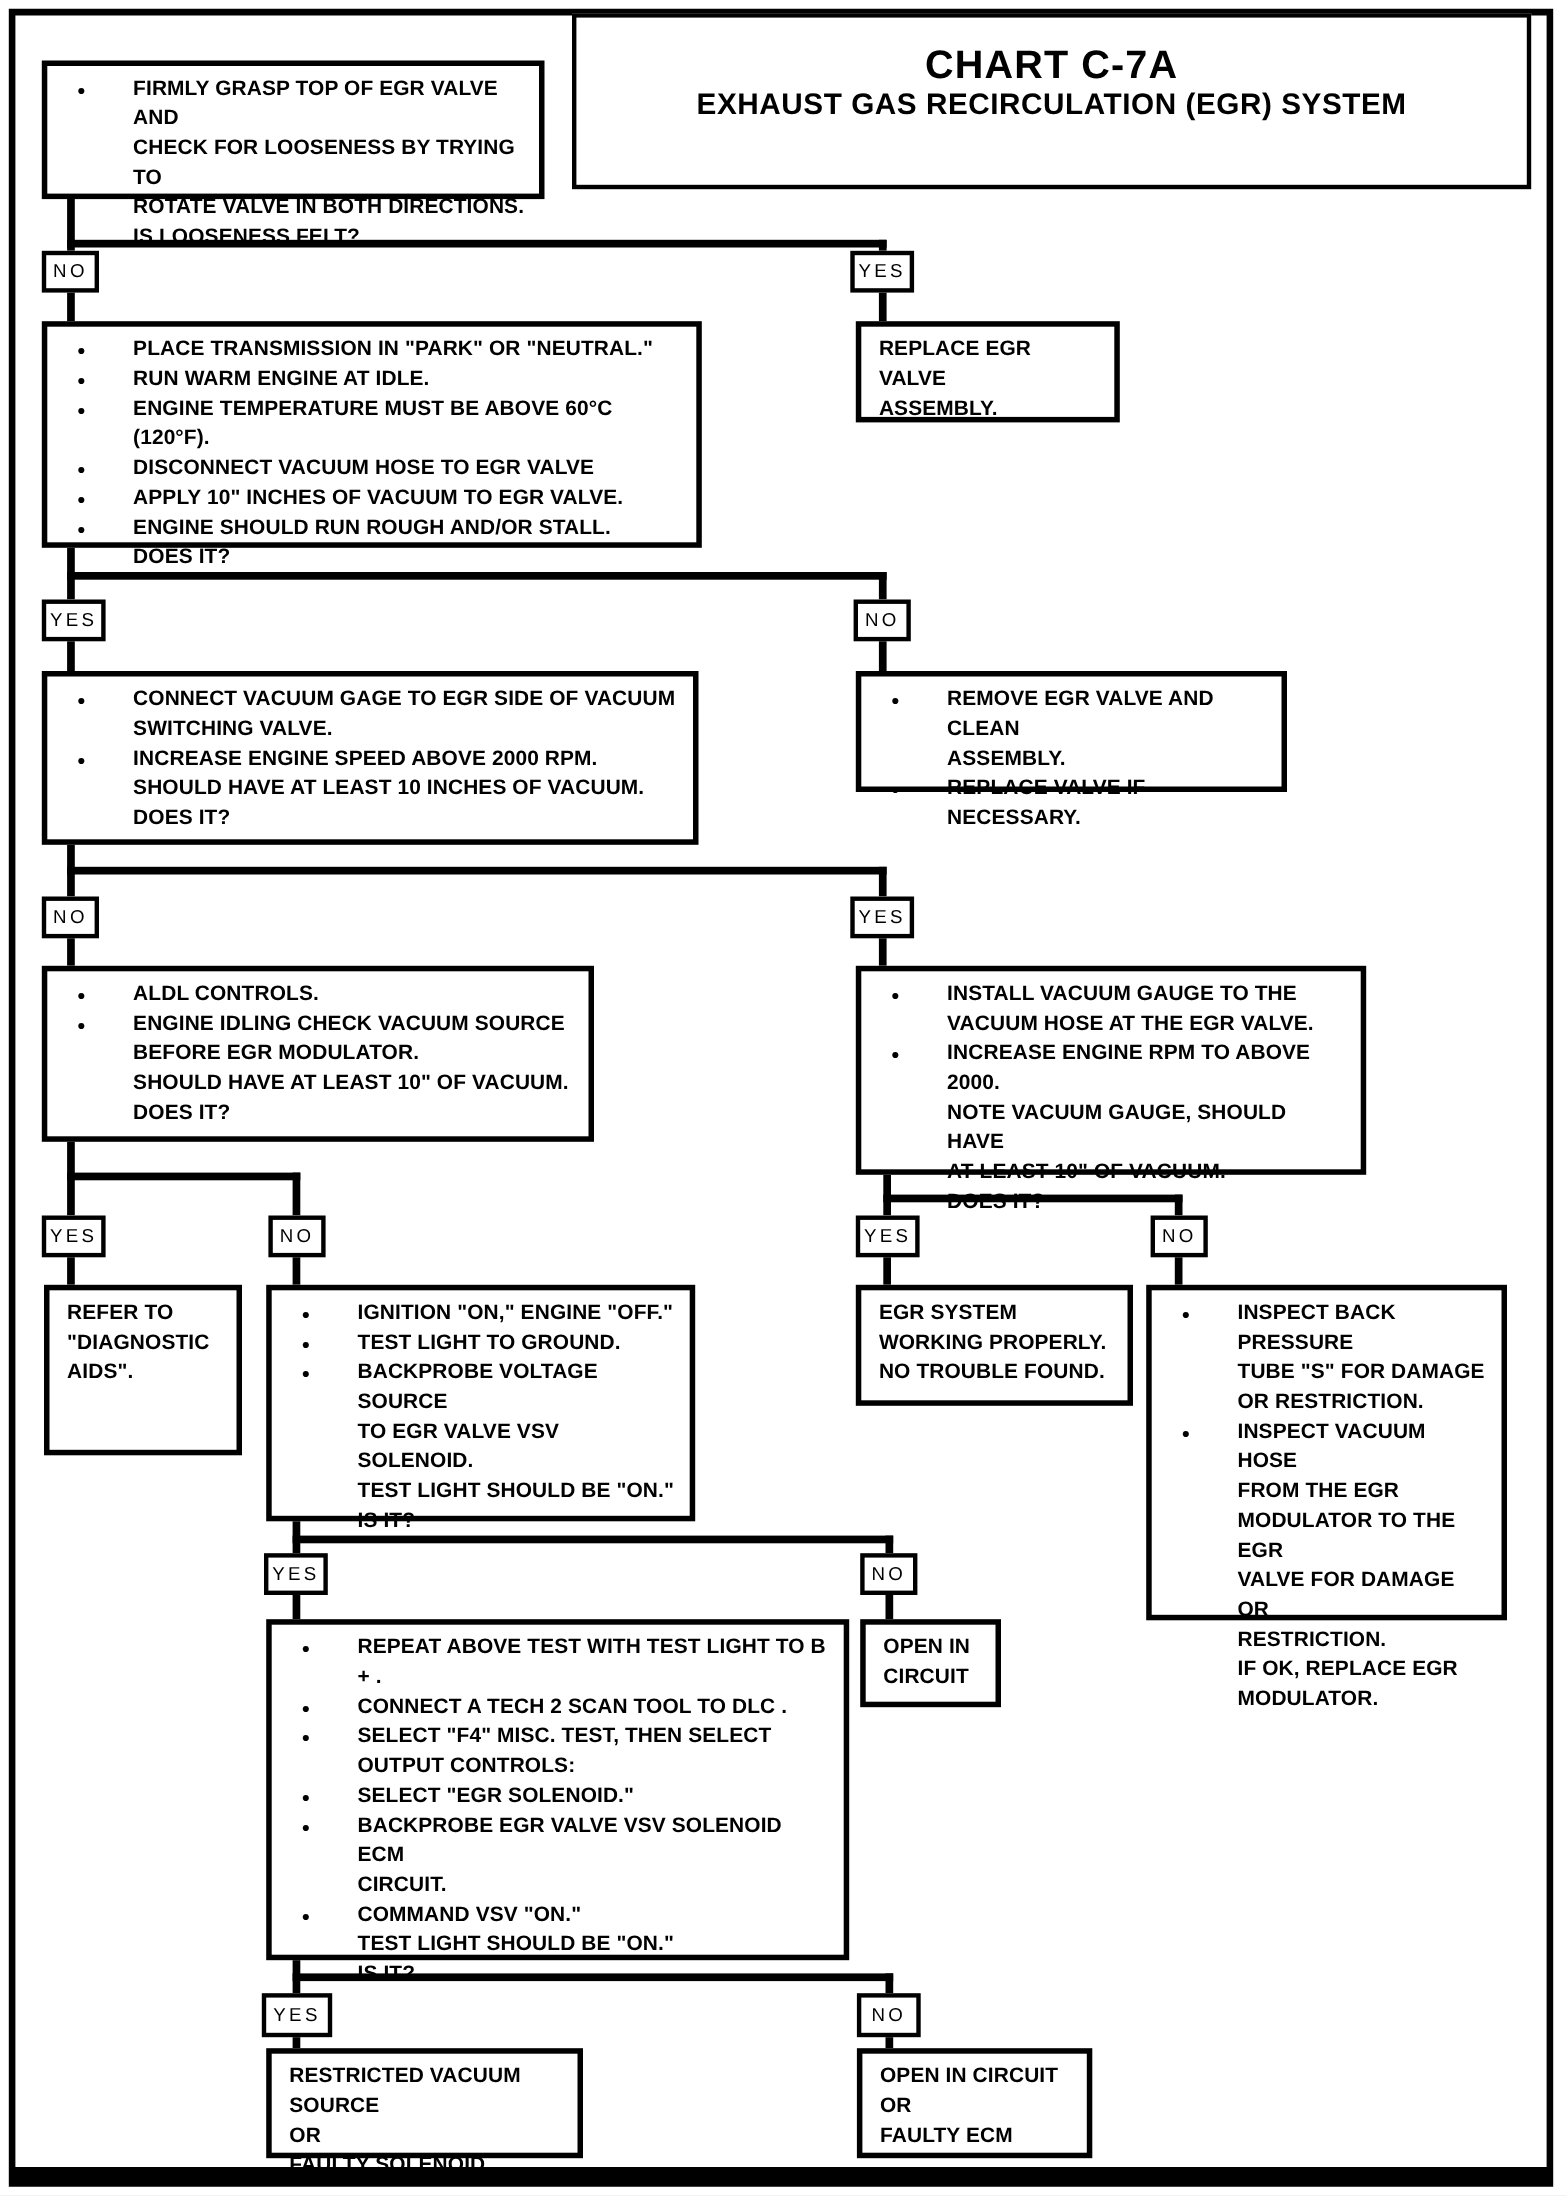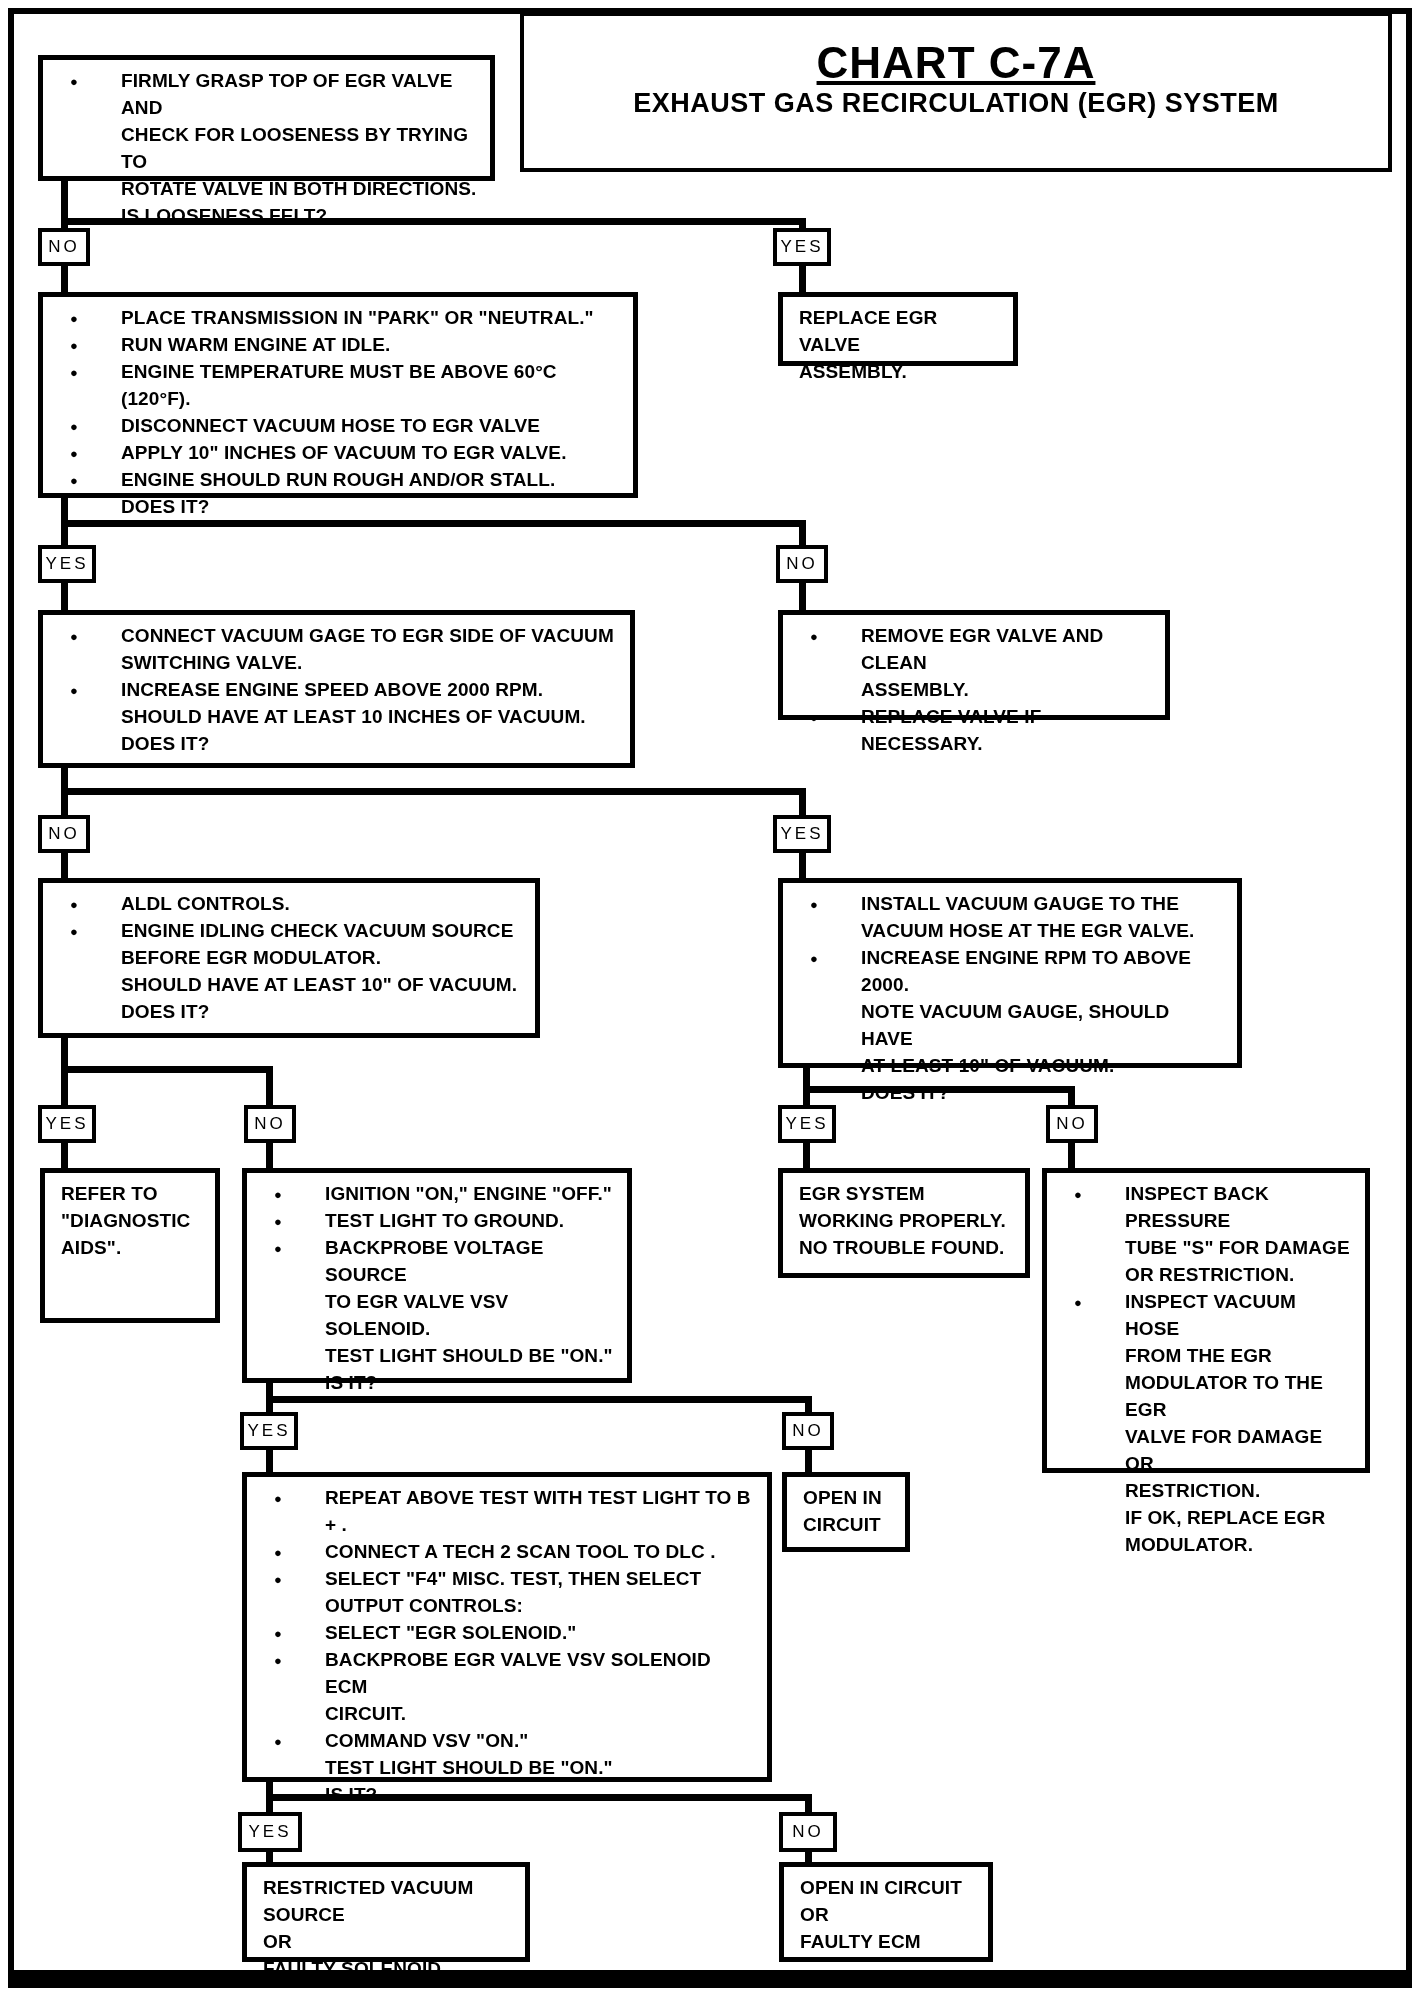--- a/index.html
+++ b/index.html
@@ -24,21 +24,21 @@
   .decision {
     position:absolute; background:#fff; border:4px solid #000; box-sizing:border-box;
     display:flex; align-items:center; justify-content:center;
     font-weight:normal; font-size:17px; letter-spacing:3px;
   }
   .conn { position:absolute; background:#000; }
   .title-box {
     position:absolute; background:#fff; border:4px solid #000; box-sizing:border-box;
     text-align:center; padding-top:22px;
   }
-  .title-main { font-weight:bold; font-size:44px; letter-spacing:1px;text-decoration:underline; }
+  .title-main { font-weight:bold; font-size:36px; letter-spacing:1px; }
   .title-sub  { font-weight:bold; font-size:27px; letter-spacing:0.5px; }
 </style>
 </head>
 <body>
 
 <div class="page">
   <div class="frame"></div>
 
   <div class="title-box" style="left:520px; top:12px; width:872px; height:160px;">
     <div class="title-main">CHART C-7A</div>
@@ -83,21 +83,21 @@
     <div class="row">
         <span class="dot">●</span>
         <span class="txt">APPLY 10" INCHES OF VACUUM TO EGR VALVE.</span>
       </div>
     <div class="row">
         <span class="dot">●</span>
         <span class="txt">ENGINE SHOULD RUN ROUGH AND/OR STALL.
 DOES IT?</span>
       </div>
   </div>
-  <div class="node" style="left:778px; top:292px; width:240px; height:74px;">
+  <div class="node" style="left:778px; top:292px; width:240px; height:92px;">
     <div class="plain">REPLACE EGR VALVE
 ASSEMBLY.</div>
   </div>
 
   <div class="conn" style="left:61px; top:498px; width:7px; height:47px;"></div>
   <div class="conn" style="left:61px; top:520px; width:745px; height:7px;"></div>
   <div class="conn" style="left:799px; top:520px; width:7px; height:25px;"></div>
   <div class="decision" style="left:38px; top:545px; width:58px; height:38px;">YES</div>
   <div class="decision" style="left:776px; top:545px; width:52px; height:38px;">NO</div>
   <div class="conn" style="left:61px; top:583px; width:7px; height:27px;"></div>

